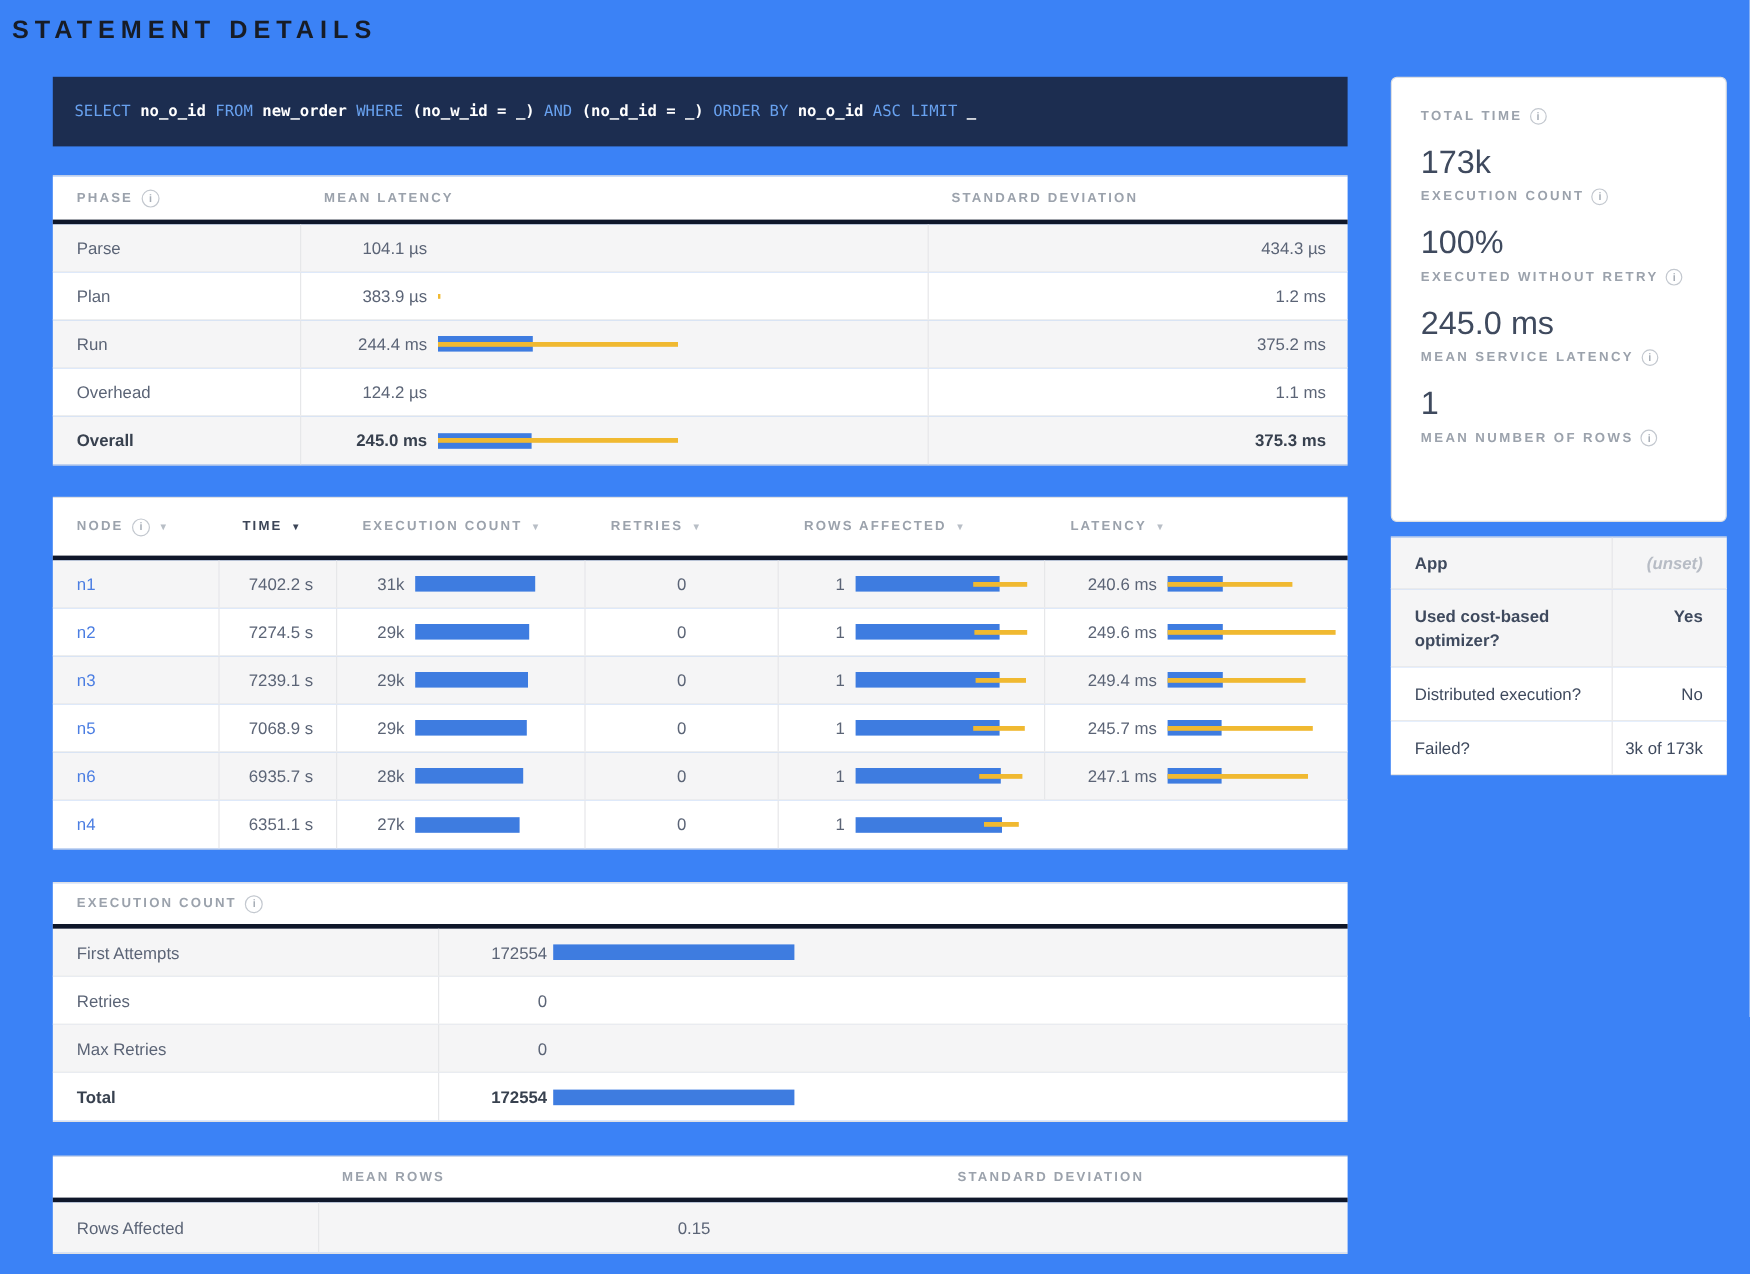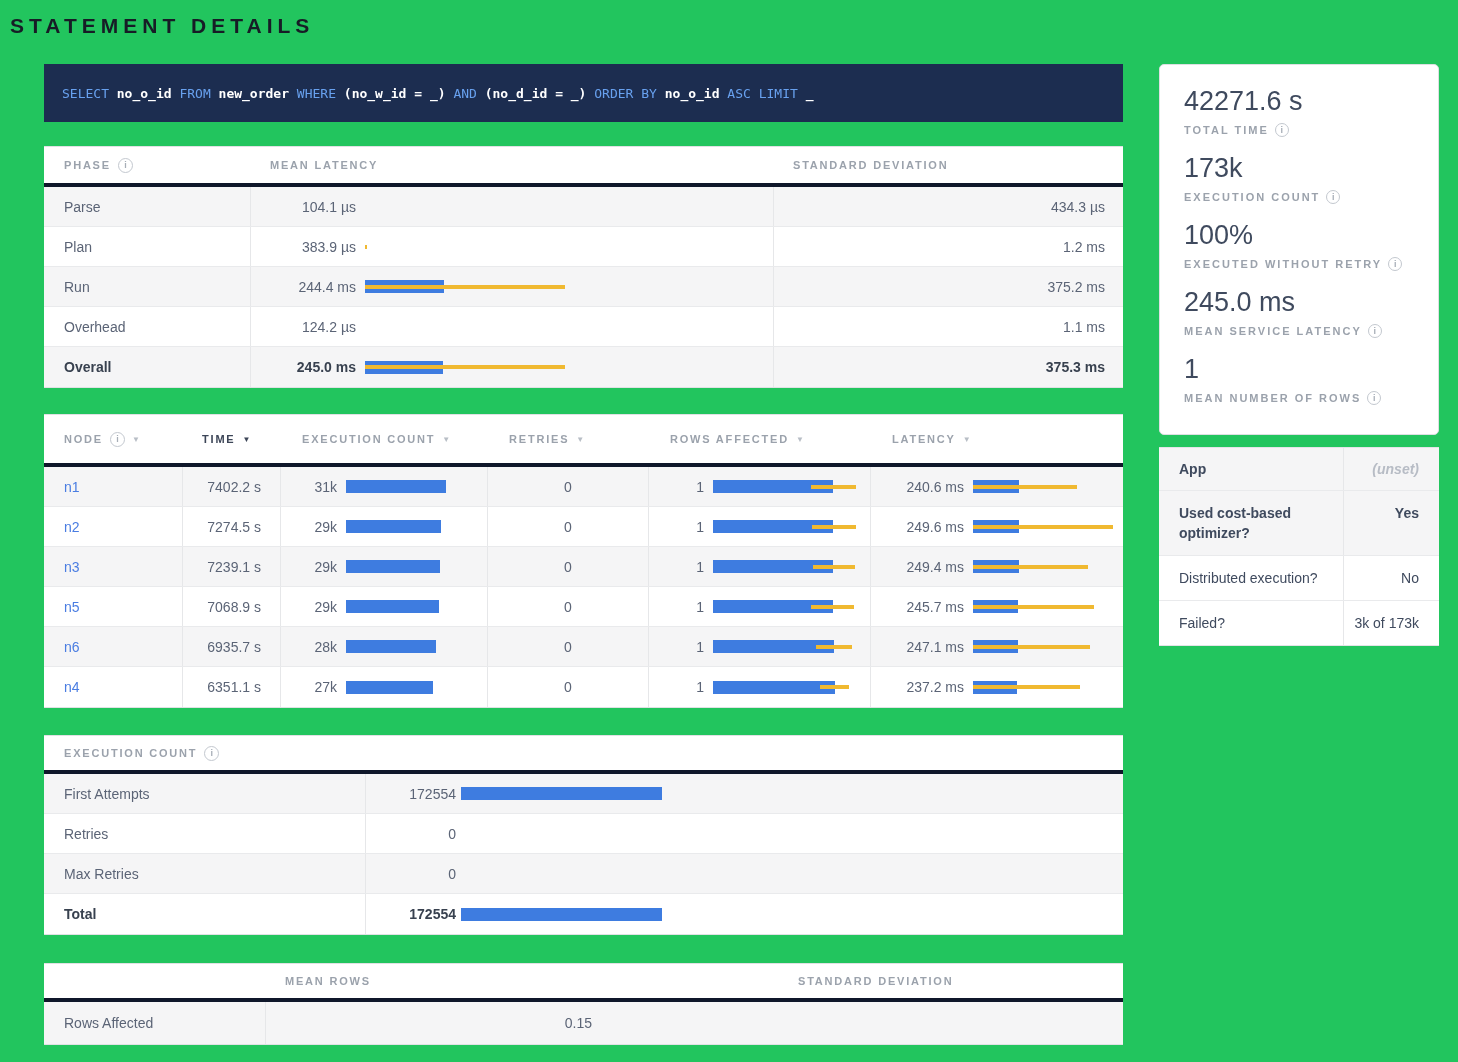--- a/index.html
+++ b/index.html
@@ -1,21 +1,21 @@
 <!DOCTYPE html>
 <html><head>
 <meta charset="utf-8">
 <style>
   * { box-sizing: border-box; }
   html,body { margin:0; padding:0; }
   body {
     font-family: "Liberation Sans", "DejaVu Sans", sans-serif;
     background:#f5f5f6; color:#3f4a5e;
   }
-  .page { width:1458px; height:1062px; background:#22c55e; overflow:hidden; }
+  .page { width:1458px; height:1062px; background:#3b82f6; overflow:hidden; }
 
   h1.page-title {
     margin:0; padding:14px 0 0 10px;
     font-size:21px; font-weight:700; letter-spacing:5px; color:#171c26;
   }
 
   .layout { display:flex; margin-top:26px; padding-left:44px; align-items:flex-start; }
   .main { width:1079px; }
   .sidebar { width:280px; margin-left:36px; }
 
@@ -386,27 +386,20 @@
               </span>
           </div>
           <div class="td c-retry bl">0</div>
           <div class="td c-rows bl">
             <span class="num">1</span>
             <span class="bar-box">
                 <i class="bar-blue" style="width: 122px;"></i>
                 <i class="bar-yellow" style="left: 107px; width: 29px;"></i>
               </span>
           </div>
-          <div class="td c-latn bl">
-            <span class="num">237.2 ms</span>
-            <span class="bar-box">
-                <i class="bar-blue" style="width: 44px;"></i>
-                <i class="bar-yellow" style="left: 0px; width: 107px;"></i>
-              </span>
-          </div>
         </div>
       </div>
 
       <div class="tbl exec-table">
         <div class="tr head">
           <div class="th c-elabel">
             <span>EXECUTION COUNT</span>
             <i class="info-icon">i</i>
           </div>
           <div class="th c-eval bl"></div>
@@ -459,21 +452,20 @@
           <div class="td c-rlabel">Rows Affected</div>
           <div class="td c-rstd bl">0.15</div>
         </div>
       </div>
 
     </div>
 
     <aside class="sidebar">
       <div class="summary-card">
         <div class="stat">
-          <div class="stat-value">42271.6 s</div>
           <div class="stat-label">
               <span>TOTAL TIME</span>
               <i class="info-icon">i</i>
             </div>
         </div>
         <div class="stat">
           <div class="stat-value">173k</div>
           <div class="stat-label">
               <span>EXECUTION COUNT</span>
               <i class="info-icon">i</i>

